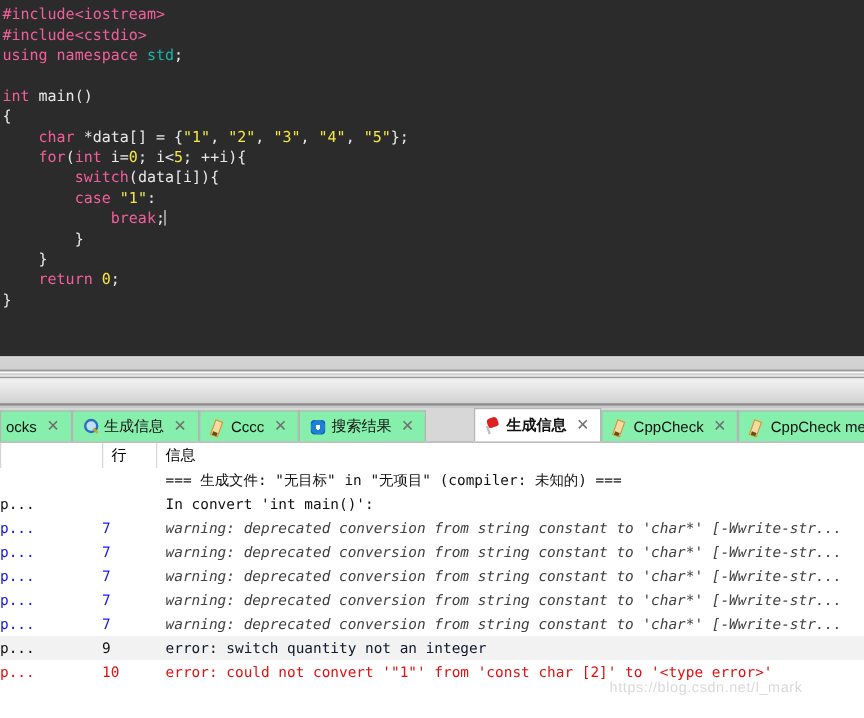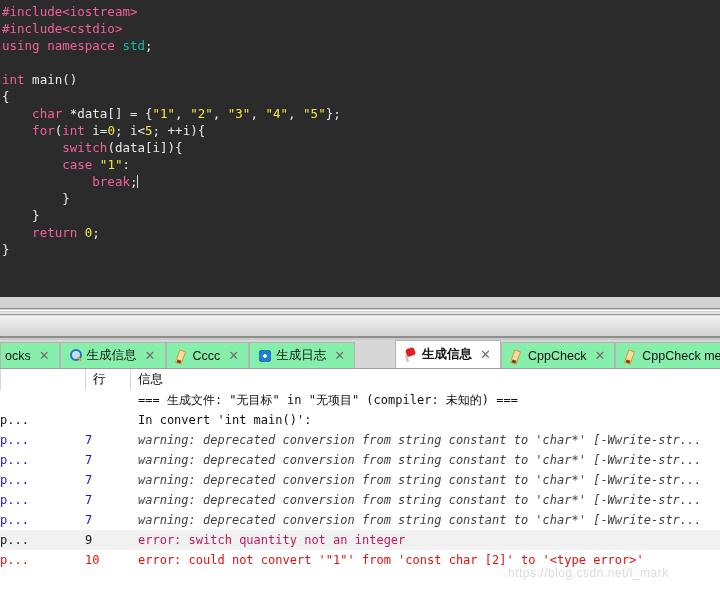--- a/index.html
+++ b/index.html
@@ -193,21 +193,21 @@
   }
   .row.hl { background: #f2f2f2; }
   .cell { box-sizing: border-box; height: 20px; line-height: 20px; overflow: hidden; }
   .c-file { width: 85px; padding-left: 0px; text-align: left; }
   .c-line { width: 45px; text-align: left; }
   .c-msg  { width: 590px; padding-left: 8px; }
 
   .m-plain   { color: #111111; }
   .m-warning { color: #404040; font-style: italic; }
   .m-error   { color: #e01010; }
-  .m-errdark { color: #be185d; }
+  .m-errdark { color: #0f172a; }
   .f-warning { color: #1414e0; }
   .f-error   { color: #e01010; }
   .f-plain   { color: #111111; }
 
   
   #watermark {
     position: absolute;
     left: 508px; top: 566px;
     font-family: Liberation Sans, sans-serif;
     font-size: 12px;
@@ -242,21 +242,21 @@
       <span class="tlabel">生成信息</span>
       <span class="tclose">✕</span>
     </div>
     <div class="tab">
       <span class="ticon ic-pencil"></span>
       <span class="tlabel">Cccc</span>
       <span class="tclose">✕</span>
     </div>
     <div class="tab">
       <span class="ticon ic-gear"></span>
-      <span class="tlabel">生成日志</span>
+      <span class="tlabel">搜索结果</span>
       <span class="tclose">✕</span>
     </div>
     <div class="tab active">
       <span class="ticon ic-pin"></span>
       <span class="tlabel">生成信息</span>
       <span class="tclose">✕</span>
     </div>
     <div class="tab">
       <span class="ticon ic-pencil"></span>
       <span class="tlabel">CppCheck</span>

